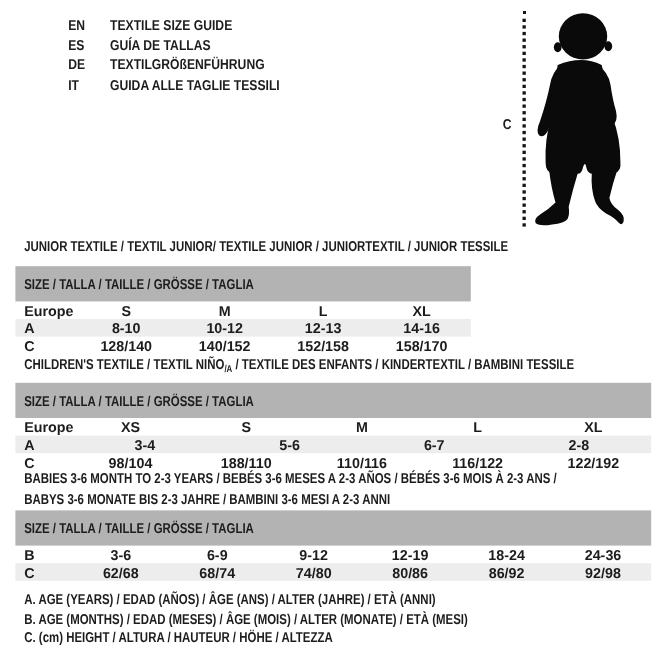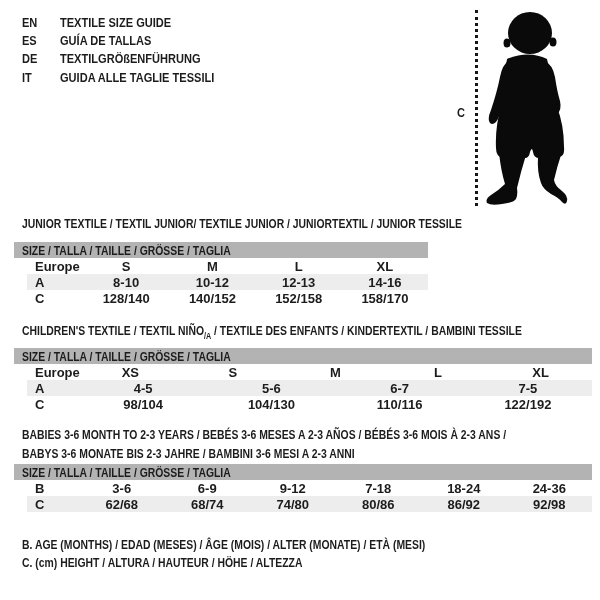--- a/index.html
+++ b/index.html
@@ -5,42 +5,42 @@
   html,body{margin:0;padding:0;}
   body{font-family:"Liberation Sans", sans-serif;font-weight:700;color:#1c1c1c;}
   .canvas{position:relative;width:600px;height:600px;background:#ffffff;overflow:hidden;}
 
   
   .cx80{display:inline-block;transform:scaleX(.80);transform-origin:0 50%;white-space:nowrap;}
   .cx85{display:inline-block;transform:scaleX(.85);transform-origin:0 50%;white-space:nowrap;}
 
   
   .langs{position:absolute;left:22px;top:13px;font-size:13px;}
-  .lang-row{display:flex;height:18.3px;align-items:center;}
+  .lang-row{display:flex;height:18.3px;align-items:center;margin-left:40px;}
   .lang-code{width:38px;flex:0 0 38px;}
 
   
   .dash-line{position:absolute;left:475px;top:10px;height:196px;width:0;border-left:3px dotted #151515;}
   .c-label{position:absolute;left:457px;top:105px;font-size:13px;}
   .toddler{position:absolute;left:481px;top:7px;}
 
   
   .ttl{position:absolute;left:22px;font-size:13px;line-height:18.5px;white-space:nowrap;}
   .ttl sub{font-size:9px;}
   #t1-title{top:215px;}
   #t2-title{top:322px;}
   #t3-title{top:426px;}
 
   
   .tbl{position:absolute;left:14px;font-size:13px;}
   #t1{top:242px;width:414px;}
   #t2{top:348px;width:578px;}
   #t3{top:464px;width:578px;}
-  .bar{height:16px;background:#b3b3b3;display:flex;align-items:center;padding-left:8px;box-sizing:border-box;}
-  .row{height:16px;display:flex;align-items:center;margin-left:13px;}
+  .bar{height:32px;background:#b3b3b3;display:flex;align-items:center;padding-left:8px;box-sizing:border-box;}
+  .row{height:16px;display:flex;align-items:center;}
   .row.shaded{background:#ededed;}
   .lbl{flex:0 0 auto;padding-left:8px;box-sizing:border-box;}
   #t1 .lbl{width:56px;}
   #t2 .lbl,#t3 .lbl{width:52px;}
   .cell{flex:1 1 0;text-align:center;}
 
   
   .footnotes{position:absolute;left:22px;top:536px;font-size:13px;}
   .fn-row{height:17.5px;display:flex;align-items:center;}
 </style>
@@ -124,64 +124,68 @@
     <div class="row">
       <span class="lbl">Europe</span>
       <span class="cell">XS</span>
       <span class="cell">S</span>
       <span class="cell">M</span>
       <span class="cell">L</span>
       <span class="cell">XL</span>
     </div>
     <div class="row shaded">
       <span class="lbl">A</span>
-      <span class="cell">4-5</span>
+      <span class="cell">3-4</span>
       <span class="cell">5-6</span>
       <span class="cell">6-7</span>
-      <span class="cell">7-5</span>
+      <span class="cell">2-8</span>
     </div>
     <div class="row">
       <span class="lbl">C</span>
       <span class="cell">98/104</span>
-      <span class="cell">104/130</span>
+      <span class="cell">188/110</span>
       <span class="cell">110/116</span>
+      <span class="cell">116/122</span>
       <span class="cell">122/192</span>
     </div>
   </div>
 
   <div class="ttl" id="t3-title">
     <div><span class="cx80">BABIES 3-6 MONTH TO 2-3 YEARS / BEBÉS 3-6 MESES A 2-3 AÑOS / BÉBÉS 3-6 MOIS À 2-3 ANS /</span></div>
     <div><span class="cx80">BABYS 3-6 MONATE BIS 2-3 JAHRE / BAMBINI 3-6 MESI A 2-3 ANNI</span></div>
   </div>
   <div class="tbl" id="t3">
     <div class="bar">
       <span class="cx80">SIZE / TALLA / TAILLE / GRÖSSE / TAGLIA</span>
     </div>
     <div class="row">
       <span class="lbl">B</span>
       <span class="cell">3-6</span>
       <span class="cell">6-9</span>
       <span class="cell">9-12</span>
-      <span class="cell">7-18</span>
+      <span class="cell">12-19</span>
       <span class="cell">18-24</span>
       <span class="cell">24-36</span>
     </div>
     <div class="row shaded">
       <span class="lbl">C</span>
       <span class="cell">62/68</span>
       <span class="cell">68/74</span>
       <span class="cell">74/80</span>
       <span class="cell">80/86</span>
       <span class="cell">86/92</span>
       <span class="cell">92/98</span>
     </div>
   </div>
 
   <div class="footnotes">
     <div class="fn-row">
+        <span class="cx80">A. AGE (YEARS) / EDAD (AÑOS) / ÂGE (ANS) / ALTER (JAHRE) / ETÀ (ANNI)</span>
+      </div>
+    <div class="fn-row">
         <span class="cx80">B. AGE (MONTHS) / EDAD (MESES) / ÂGE (MOIS) / ALTER (MONATE) / ETÀ (MESI)</span>
       </div>
     <div class="fn-row">
         <span class="cx80">C. (cm) HEIGHT / ALTURA / HAUTEUR / HÖHE / ALTEZZA</span>
       </div>
   </div>
 
 </div>
 
 </body></html>

